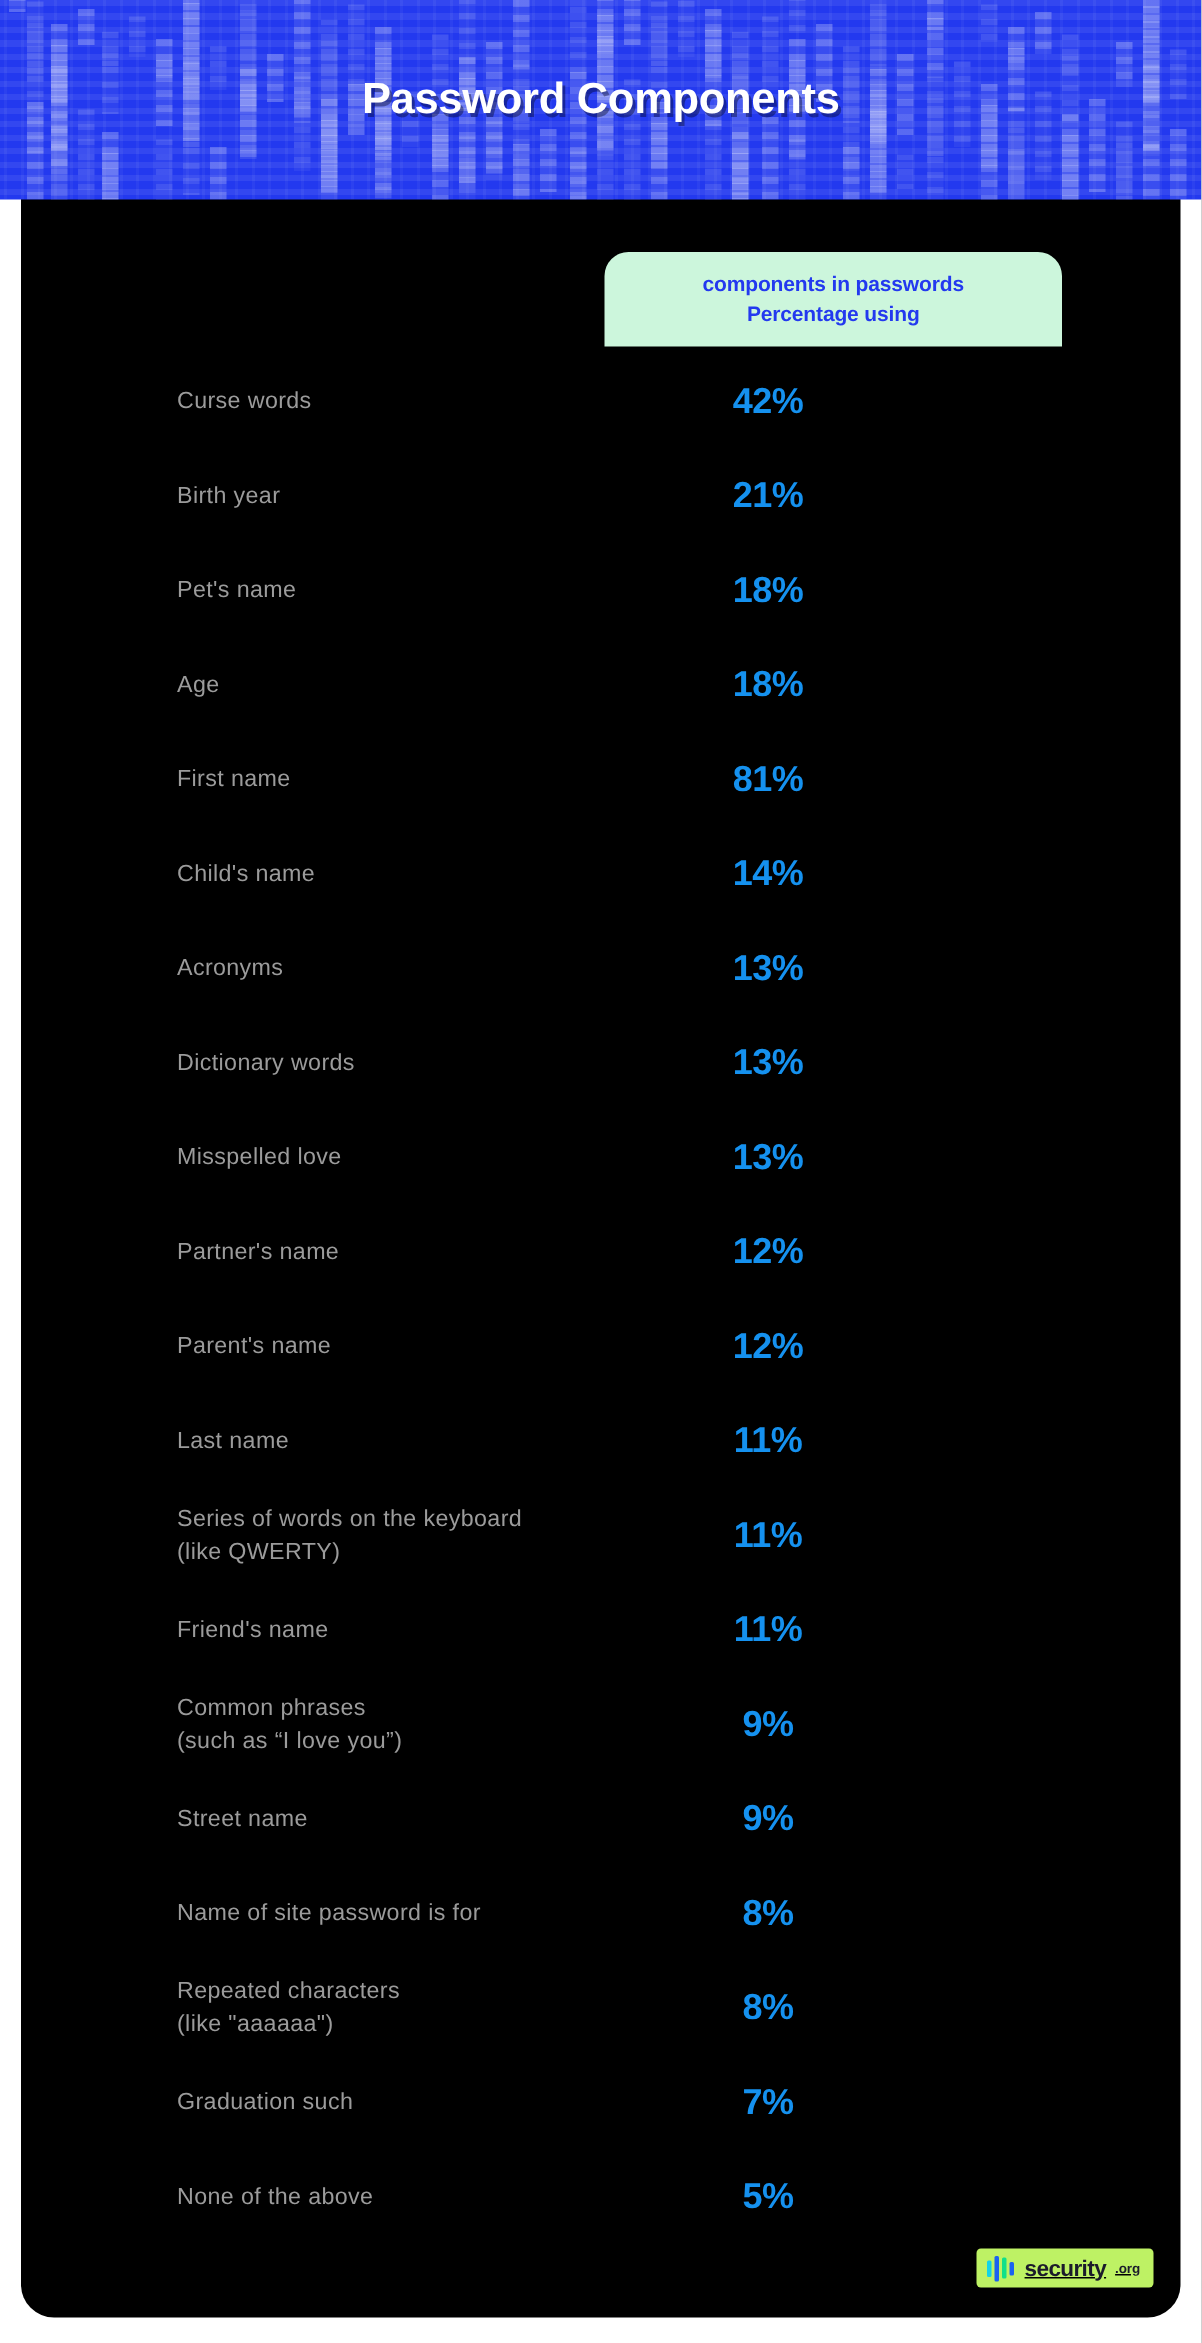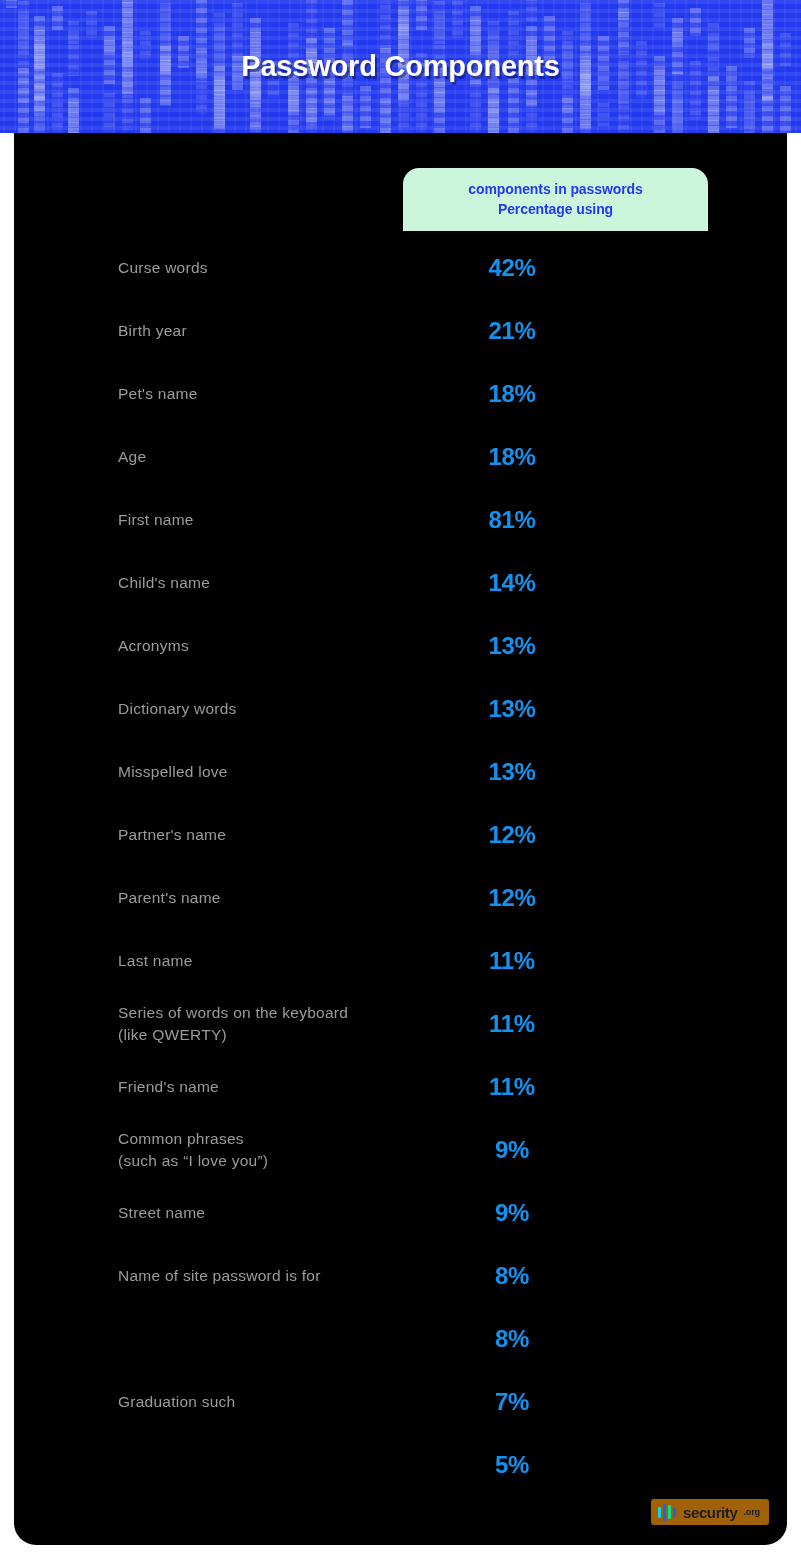--- a/index.html
+++ b/index.html
@@ -147,26 +147,27 @@
     letter-spacing: -0.3px;
   }
 
   
   .logo {
     position: absolute;
     right: 18px;
     bottom: 20px;
     height: 26px;
     padding: 0 9px 0 7px;
-    background: #a16207;
+    background: #bef264;
     border-radius: 3px;
     display: flex;
     align-items: center;
     gap: 7px;
     z-index: 4;
+    text-decoration: underline;
   }
   .logo-mark {
     display: flex;
     align-items: center;
     gap: 2px;
     height: 17px;
   }
   .logo-mark i {
     display: block;
     width: 3px;
@@ -265,27 +266,30 @@
         </div>
         <div class="row">
           <div class="row-label">Street name</div>
           <div class="row-value">9%</div>
         </div>
         <div class="row">
           <div class="row-label">Name of site password is for</div>
           <div class="row-value">8%</div>
         </div>
         <div class="row">
+          <div class="row-label">Repeated characters
+(like "aaaaaa")</div>
           <div class="row-value">8%</div>
         </div>
         <div class="row">
           <div class="row-label">Graduation such</div>
           <div class="row-value">7%</div>
         </div>
         <div class="row">
+          <div class="row-label">None of the above</div>
           <div class="row-value">5%</div>
         </div>
       </div>
 
     <div class="logo">
       <span class="logo-mark">
         <i class="bar1"></i>
           <i class="bar2"></i>
           <i class="bar3"></i>
           <i class="bar4"></i>

